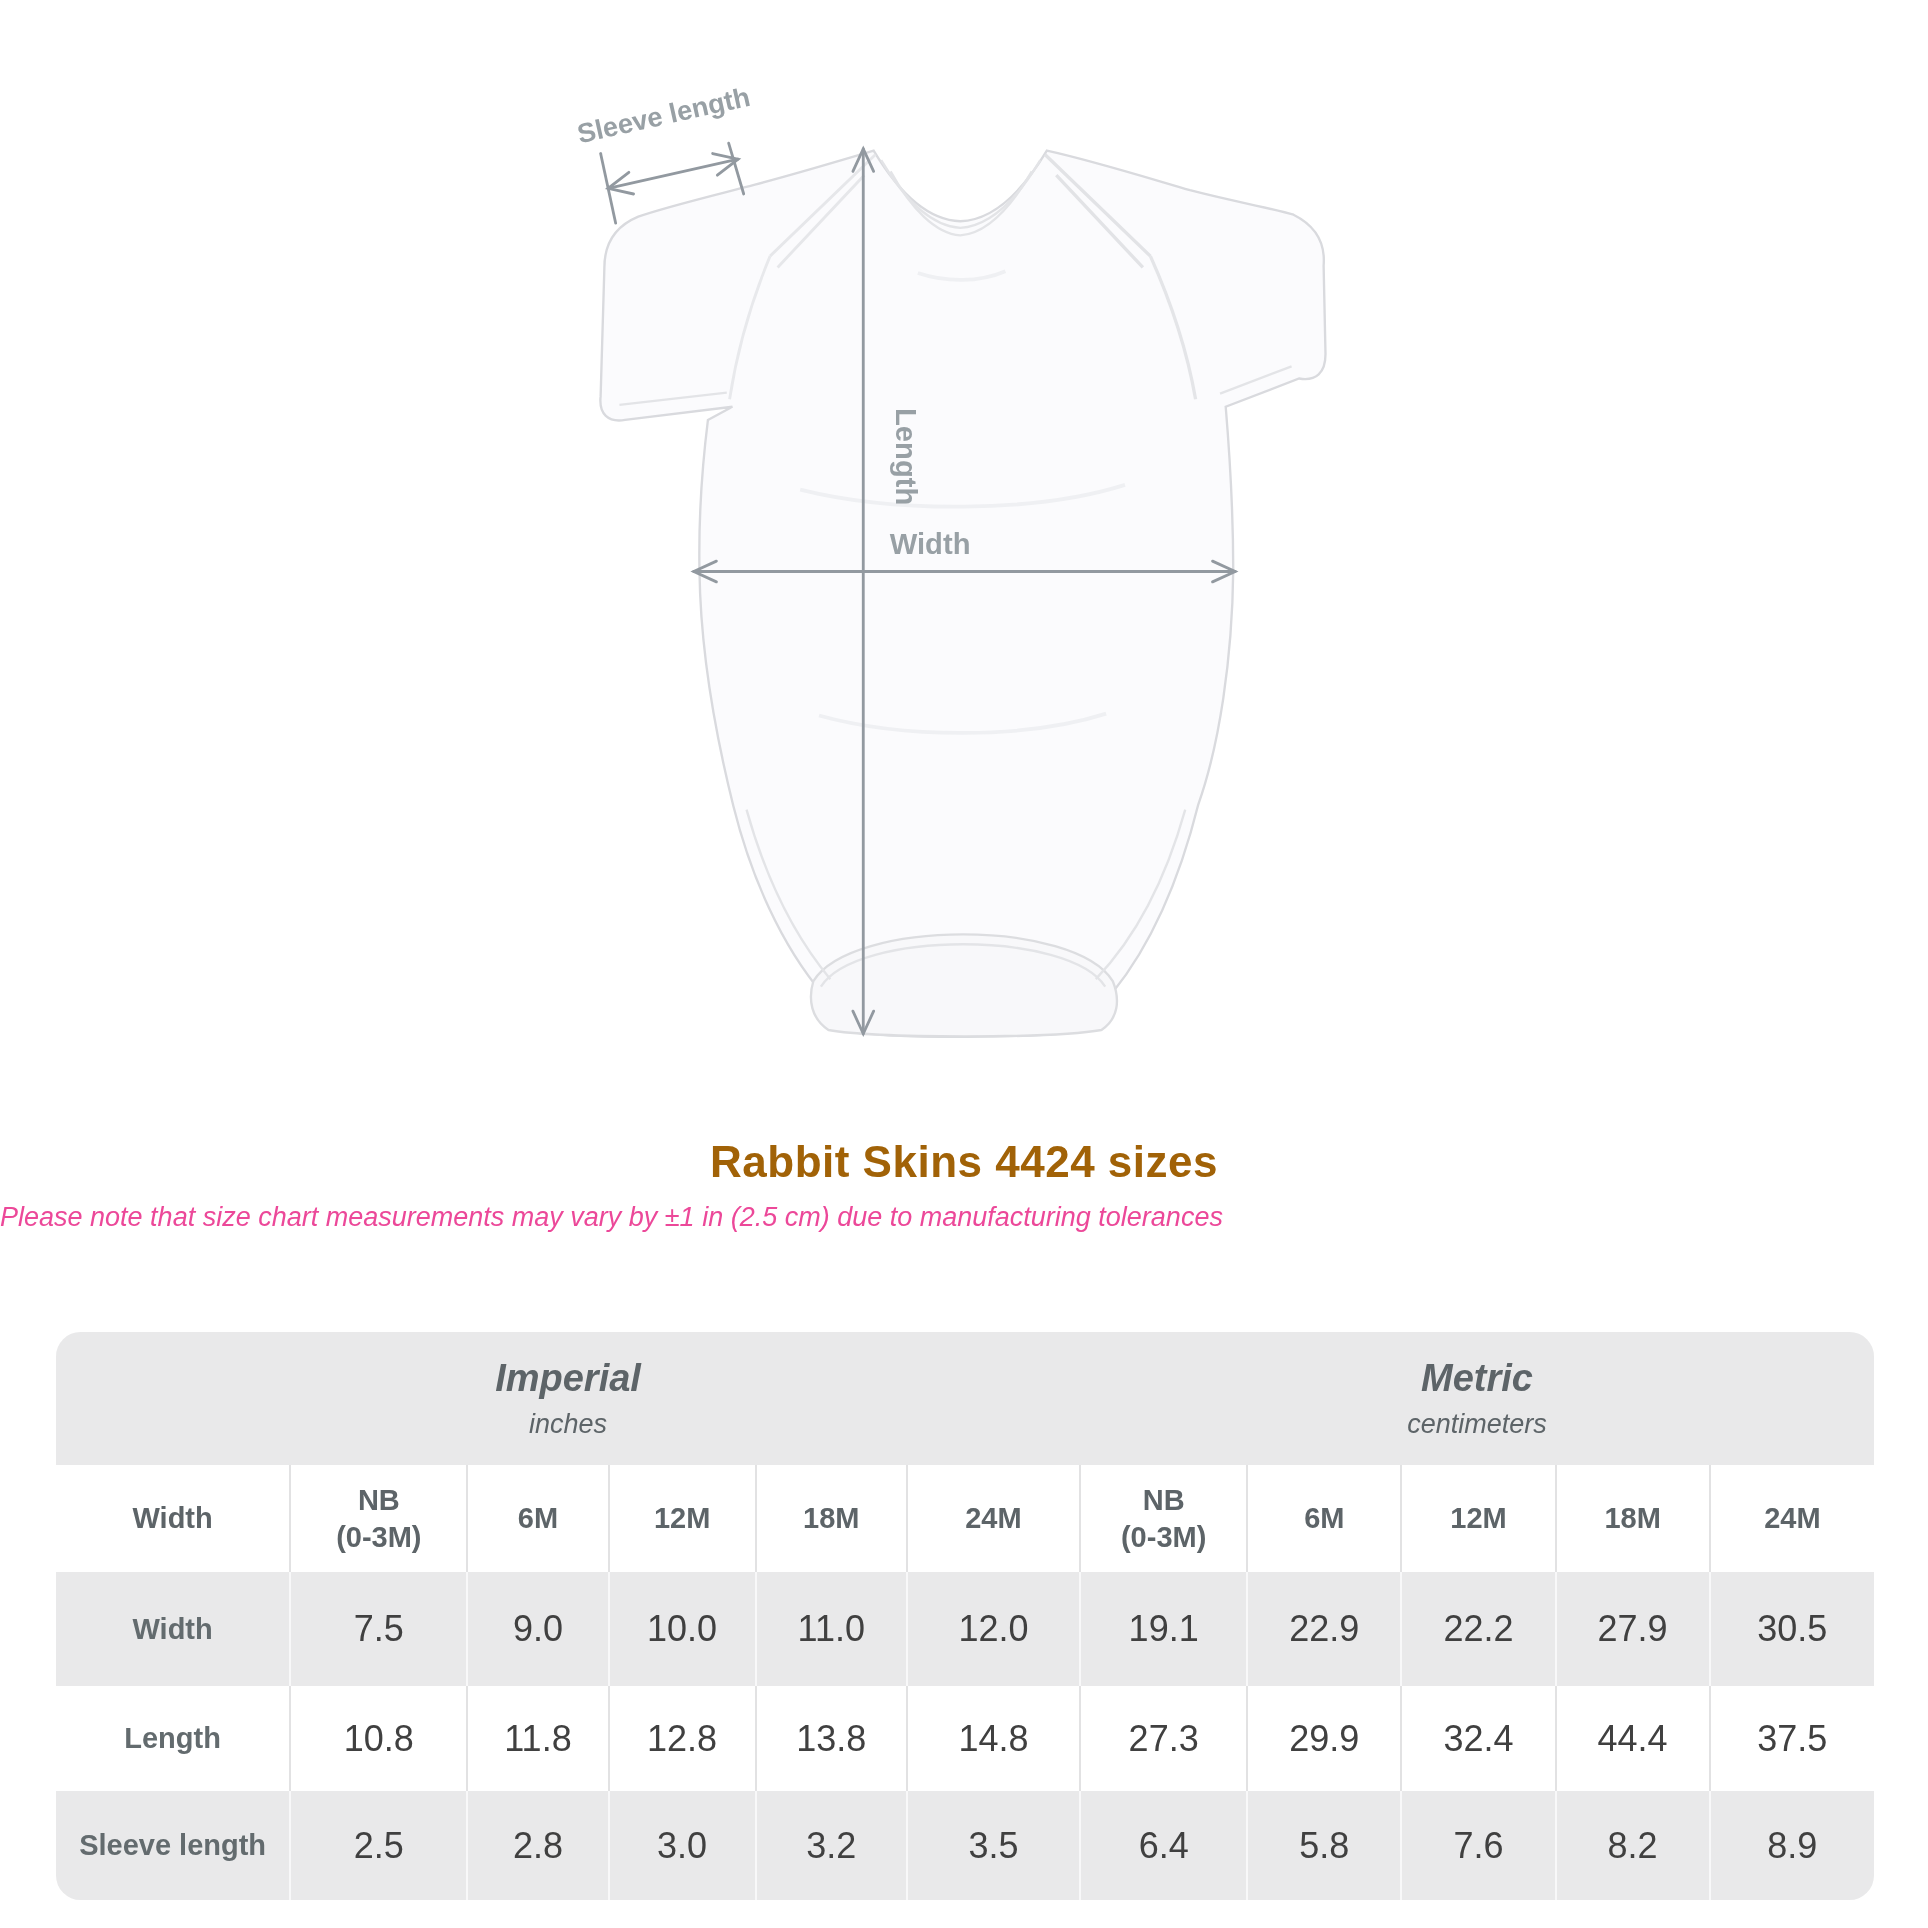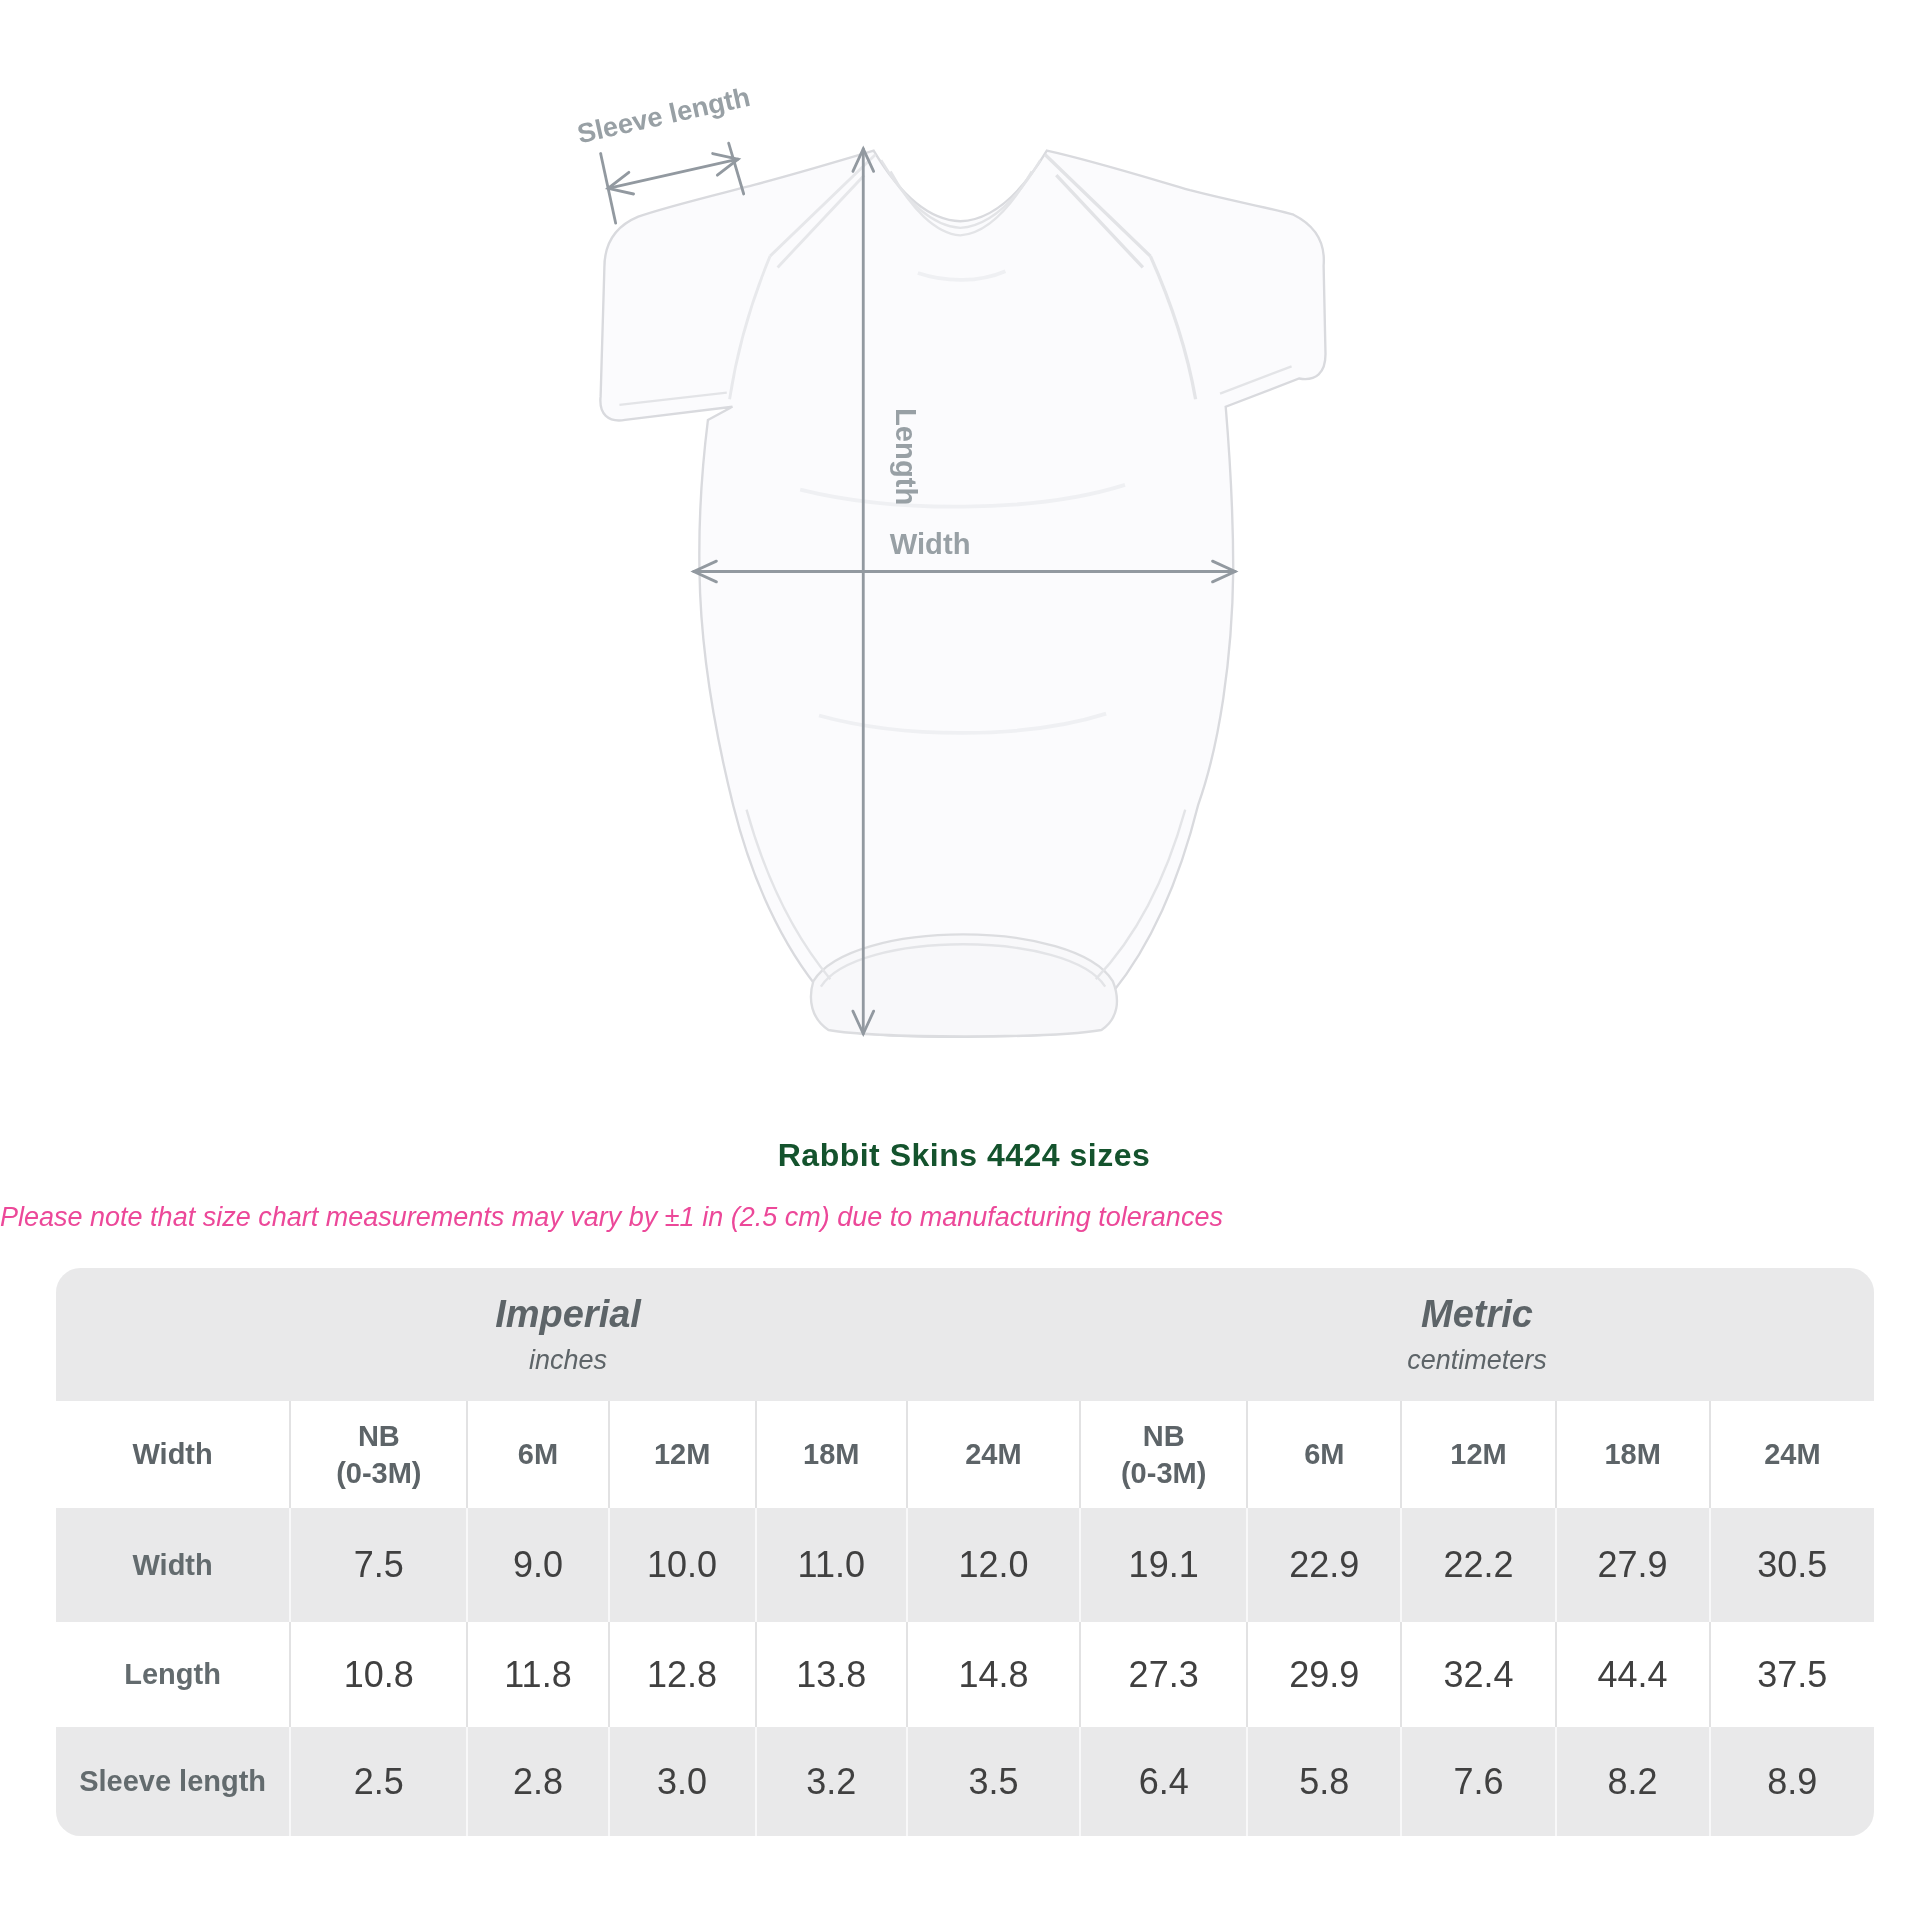--- a/index.html
+++ b/index.html
@@ -6,26 +6,26 @@
   .page{position:relative;width:1928px;height:1928px;background:#ffffff;overflow:hidden;
         font-family:"Liberation Sans", sans-serif;}
 
   
   .diagram{position:absolute;left:0;top:0;width:1928px;height:1111px;}
   .diagram text{font-family:"Liberation Sans", sans-serif;font-weight:bold;fill:#98a0a5;}
   .ann{stroke:#9299a0;stroke-width:3;fill:none;stroke-linecap:round;}
 
   
   .title{position:absolute;left:0;top:1137px;width:100%;text-align:center;
-         font-size:32px;font-weight:700;color:#14532d;letter-spacing:0.5px;}
+         font-size:44px;font-weight:700;color:#a16207;letter-spacing:0.5px;}
   .subtitle{position:absolute;left:0;top:1202px;width:100%;text-align:left;
          font-size:27px;font-style:italic;color:#ec4899;}
 
   
-  .table-wrap{position:absolute;left:56px;top:1268px;width:1818px;
+  .table-wrap{position:absolute;left:56px;top:1332px;width:1818px;
               border-radius:24.5px;overflow:hidden;}
   table{width:100%;border-collapse:collapse;table-layout:fixed;}
   td{text-align:center;vertical-align:middle;padding:0;}
   .r-units td{height:133px;background:#e9e9ea;}
   .r-sizes td{height:107px;background:#ffffff;}
   .r-width td{height:114px;background:#e9e9ea;}
   .r-length td{height:105px;background:#ffffff;}
   .r-sleeve td{height:109px;background:#e9e9ea;}
   .r-sizes td + td, .r-length td + td{border-left:2.8px solid #e2e2e3;}
   .r-width td + td, .r-sleeve td + td{border-left:2.8px solid #f8f8f9;}

